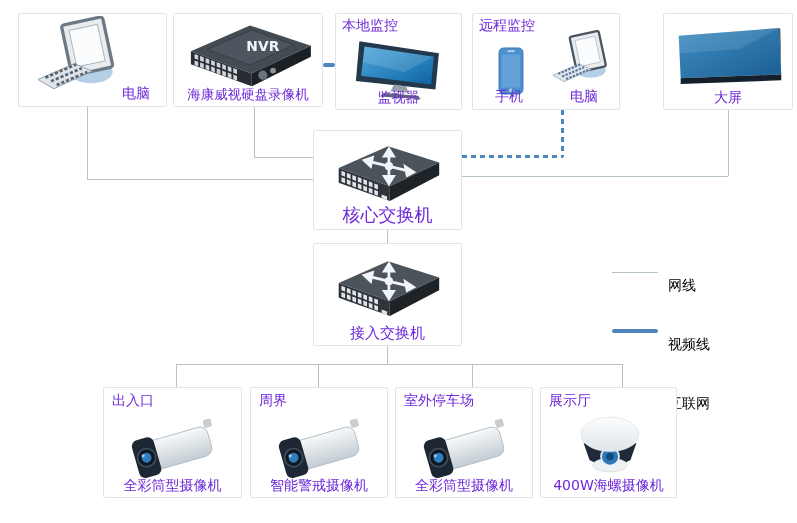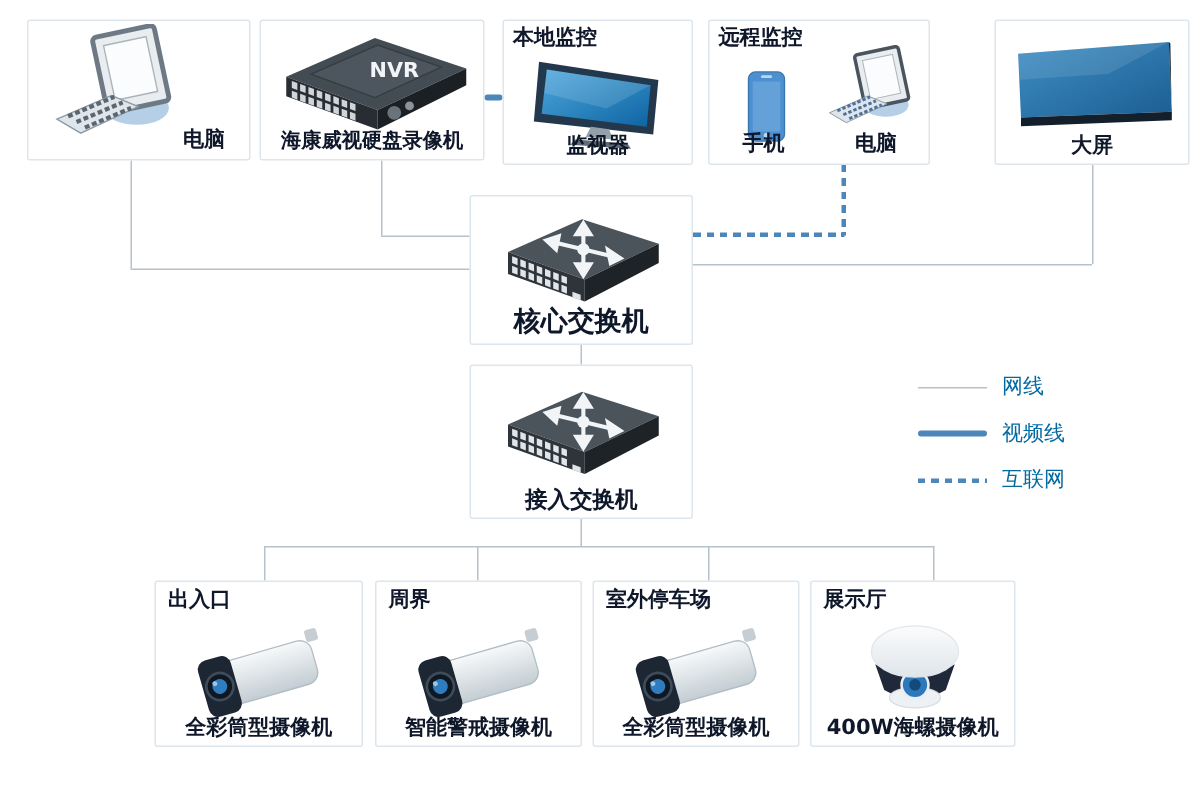--- a/index.html
+++ b/index.html
@@ -4,37 +4,37 @@
 <style>
   html,body{margin:0;padding:0;background:#fff;}
   .canvas{
     position:relative;width:797px;height:523px;background:#ffffff;overflow:hidden;
     font-family:"DejaVu Sans","Liberation Sans",sans-serif;
   }
   .node{
     position:absolute;background:#fff;border:1px solid #dde6ec;border-radius:2px;
     box-sizing:border-box;
   }
-  .lbl{color:#0f172a;font-size:14px;line-height:1.1;white-space:nowrap;font-weight:bold;}
+  .lbl{color:#6d28d9;font-size:14px;line-height:1.1;white-space:nowrap;}
   .node-label{position:absolute;left:0;right:0;bottom:4px;text-align:center;}
   .node-title{position:absolute;left:6px;top:4px;}
   .icon{position:absolute;}
   .line{position:absolute;background:#b6c2c9;}
   .vline{width:1px;}
   .hline{height:1px;}
   .video-line{position:absolute;background:#4d86bb;border-radius:2px;}
   .dash-h{position:absolute;height:3px;background:repeating-linear-gradient(90deg,#4d86bb 0 5px,transparent 5px 9px);}
   .dash-v{position:absolute;width:3px;background:repeating-linear-gradient(180deg,#4d86bb 0 5px,transparent 5px 9px);}
   .legend{position:absolute;left:612px;top:249px;}
   .legend-row{display:flex;align-items:center;margin-bottom:13px;}
   .legend-sample{width:46px;margin-right:10px;flex:0 0 auto;}
   .ls-thin{height:1px;background:#b6c2c9;}
   .ls-thick{height:4px;background:#4d86bb;border-radius:2px;}
   .ls-dash{height:3px;background:repeating-linear-gradient(90deg,#4d86bb 0 5px,transparent 5px 9px);}
-  .legend-label{color:#0369a1;font-size:14px;}
+  .legend-label{color:#000000;font-size:14px;margin-top:28px;}
   svg{display:block;}
 </style>
 </head>
 <body>
 
 <svg width="0" height="0" style="position:absolute" aria-hidden="true">
   <defs>
     <linearGradient id="g-screen" x1="0" y1="0" x2="1" y2="1">
       <stop offset="0" stop-color="#4fa8de"></stop>
         <stop offset="1" stop-color="#0d64a2"></stop>

